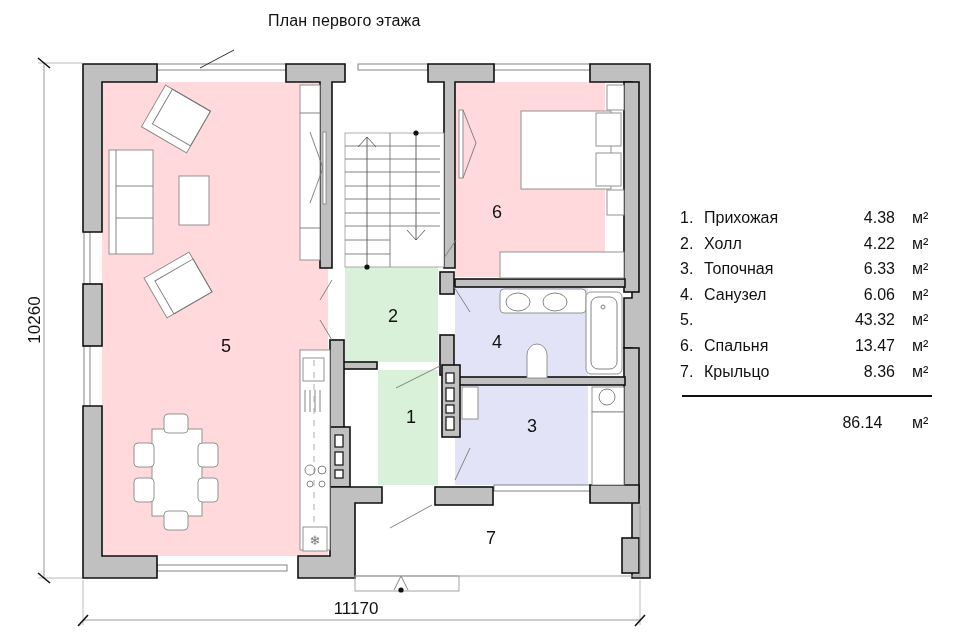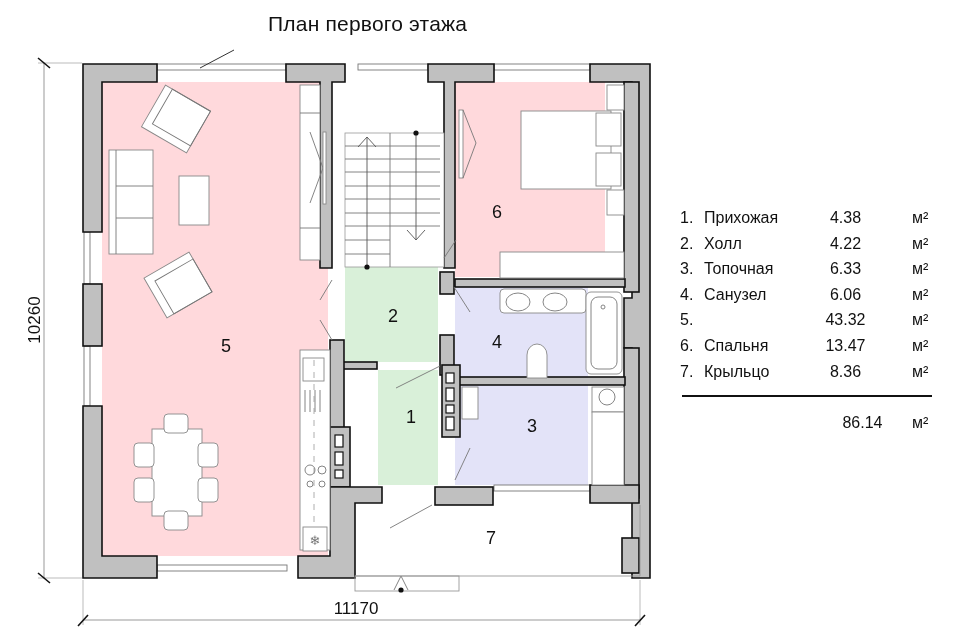--- a/index.html
+++ b/index.html
@@ -1,26 +1,26 @@
 <!DOCTYPE html>
 <html><head>
 <meta charset="utf-8">
 <style>
   html, body { margin: 0; padding: 0; background: #ffffff; }
   body { width: 960px; height: 640px; position: relative; overflow: hidden;
          font-family: "Liberation Sans", sans-serif; color: #111; }
-  #title { position: absolute; left: 268px; top: 12px; font-size: 21px; letter-spacing: 0.2px; }
+  #title { position: absolute; left: 268px; top: 12px; font-size: 16px; letter-spacing: 0.2px; }
   #plan { position: absolute; left: 0; top: 0; }
   .dim-text { font-family: "Liberation Sans", sans-serif; font-size: 17px; fill: #111; }
   .room-num { font-family: "Liberation Sans", sans-serif; font-size: 18px; fill: #111; text-anchor: middle; }
   #legend { position: absolute; left: 680px; top: 205px; width: 260px; font-size: 16px; }
   .leg-row { position: relative; height: 25.6px; line-height: 25.6px; }
   .leg-num { position: absolute; left: 0; }
   .leg-name { position: absolute; left: 24px; white-space: nowrap; }
-  .leg-area { position: absolute; left: 133px; width: 65px; text-align: center; }
+  .leg-area { position: absolute; left: 150px; width: 65px; text-align: right; }
   .leg-unit { position: absolute; left: 232px; }
   #legend-rule { position: absolute; left: 682px; top: 395px; width: 250px; height: 2px; background: #111; }
   #legend-total { position: absolute; left: 680px; top: 410px; width: 260px; height: 26px; line-height: 26px; font-size: 16px; }
   .wall { fill: #c0c0c0; stroke: #111; stroke-width: 1.6; }
   .furn { fill: #ffffff; stroke: #888; stroke-width: 0.9; }
   .thin { stroke: #777; stroke-width: 0.9; fill: none; }
   .win { fill: #fff; stroke: #777; stroke-width: 0.9; }
 </style>
 </head>
 <body>

